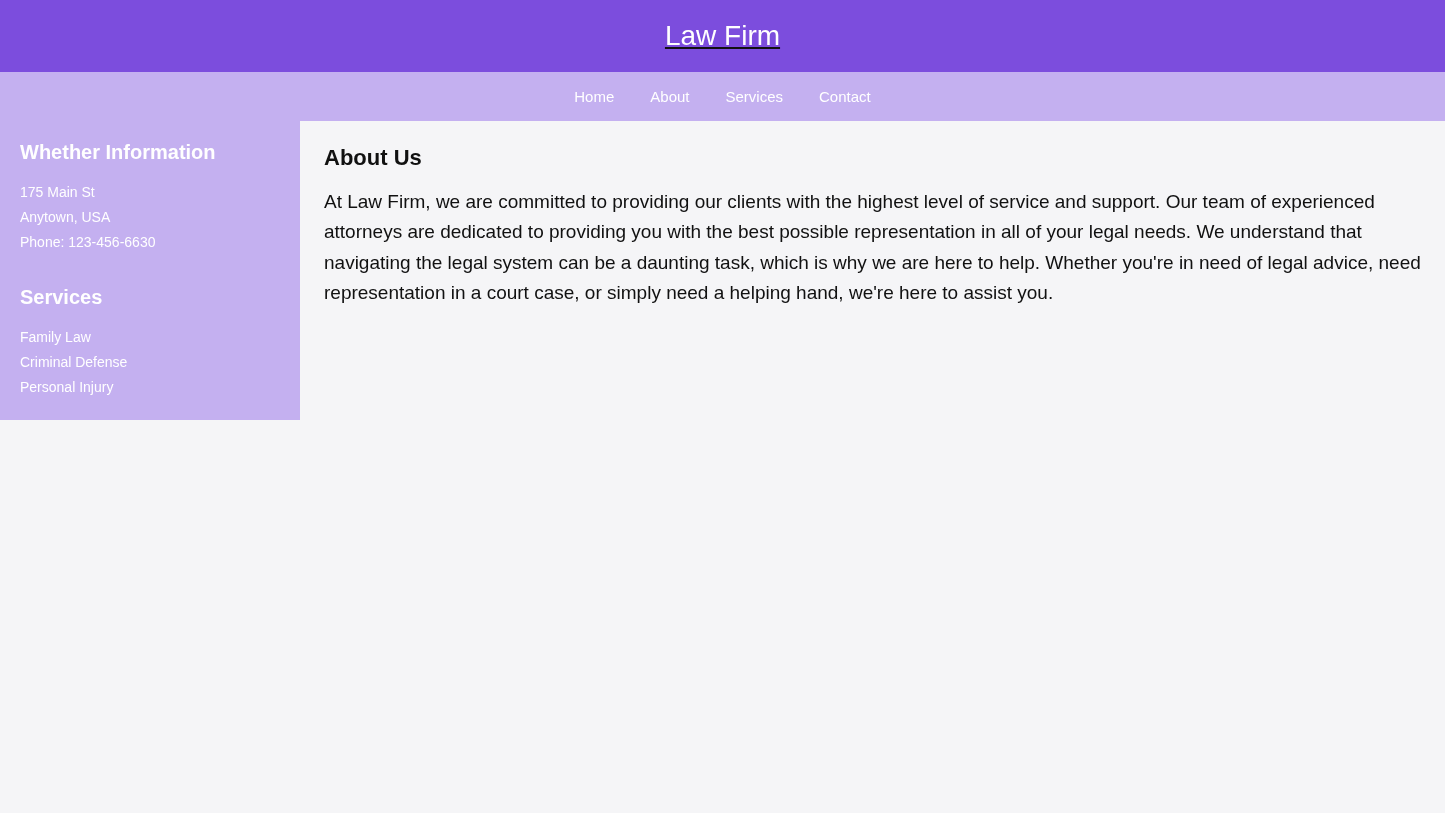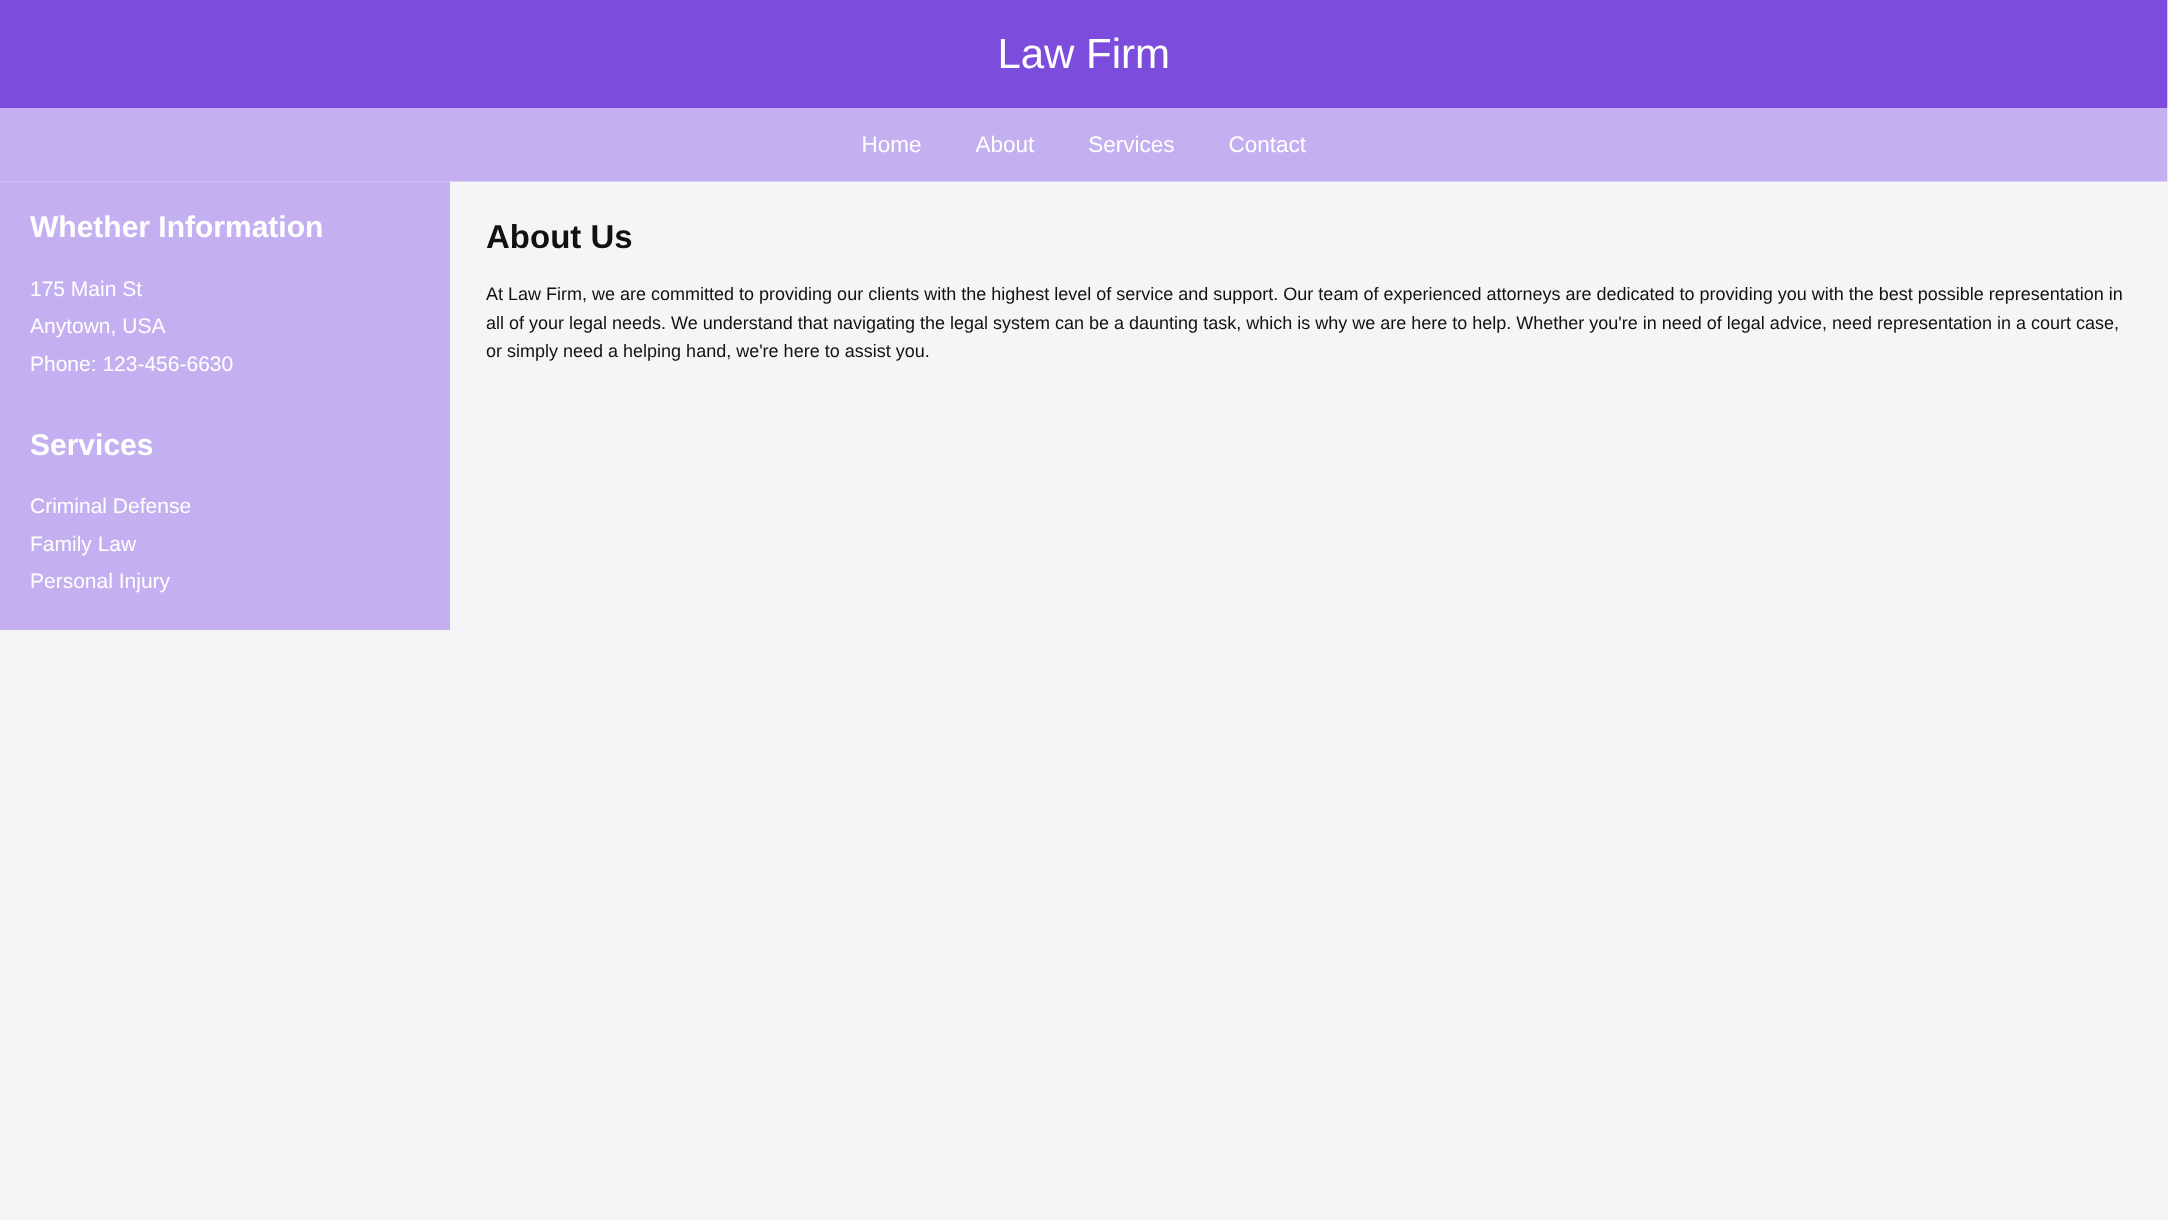--- a/index.html
+++ b/index.html
@@ -11,20 +11,21 @@
     body {
       font-family: Arial, sans-serif;
       background-color: #f5f5f7;
       color: #111;
     }
 
     header {
       background-color: #7c4ddd;
       padding: 20px;
       text-align: center;
+      text-decoration: underline;
     }
 
     nav {
       background-color: #c4b0f0;
       padding: 16px;
       display: flex;
       justify-content: center;
       gap: 36px;
     }
 
@@ -76,21 +77,21 @@
       padding: 24px 24px;
     }
 
     main h1 {
       font-size: 22px;
       margin-bottom: 16px;
       font-weight: 600;
     }
 
     main p {
-      font-size: 12px;
+      font-size: 19px;
       line-height: 1.6;
     }
 
     header h1 {
       color: #fff;
       font-size: 28px;
       font-weight: 500;
     }
   </style>
 </head>
@@ -113,22 +114,22 @@
       <h2>Whether Information</h2>
       <div>
         <p>175 Main St</p>
         <p>Anytown, USA</p>
         <p>Phone: 123-456-6630</p>
       </div>
     </div>
     <div class="services-section">
       <h2>Services</h2>
       <ul>
+        <li>Family Law</li>
         <li>Criminal Defense</li>
-        <li>Family Law</li>
         <li>Personal Injury</li>
       </ul>
     </div>
   </aside>
 
   <main>
     <h1>About Us</h1>
     <p>At Law Firm, we are committed to providing our clients with the highest level of service and support. Our team of experienced attorneys are dedicated to providing you with the best possible representation in all of your legal needs. We understand that navigating the legal system can be a daunting task, which is why we are here to help. Whether you're in need of legal advice, need representation in a court case, or simply need a helping hand, we're here to assist you.</p>
   </main>
 </div>

